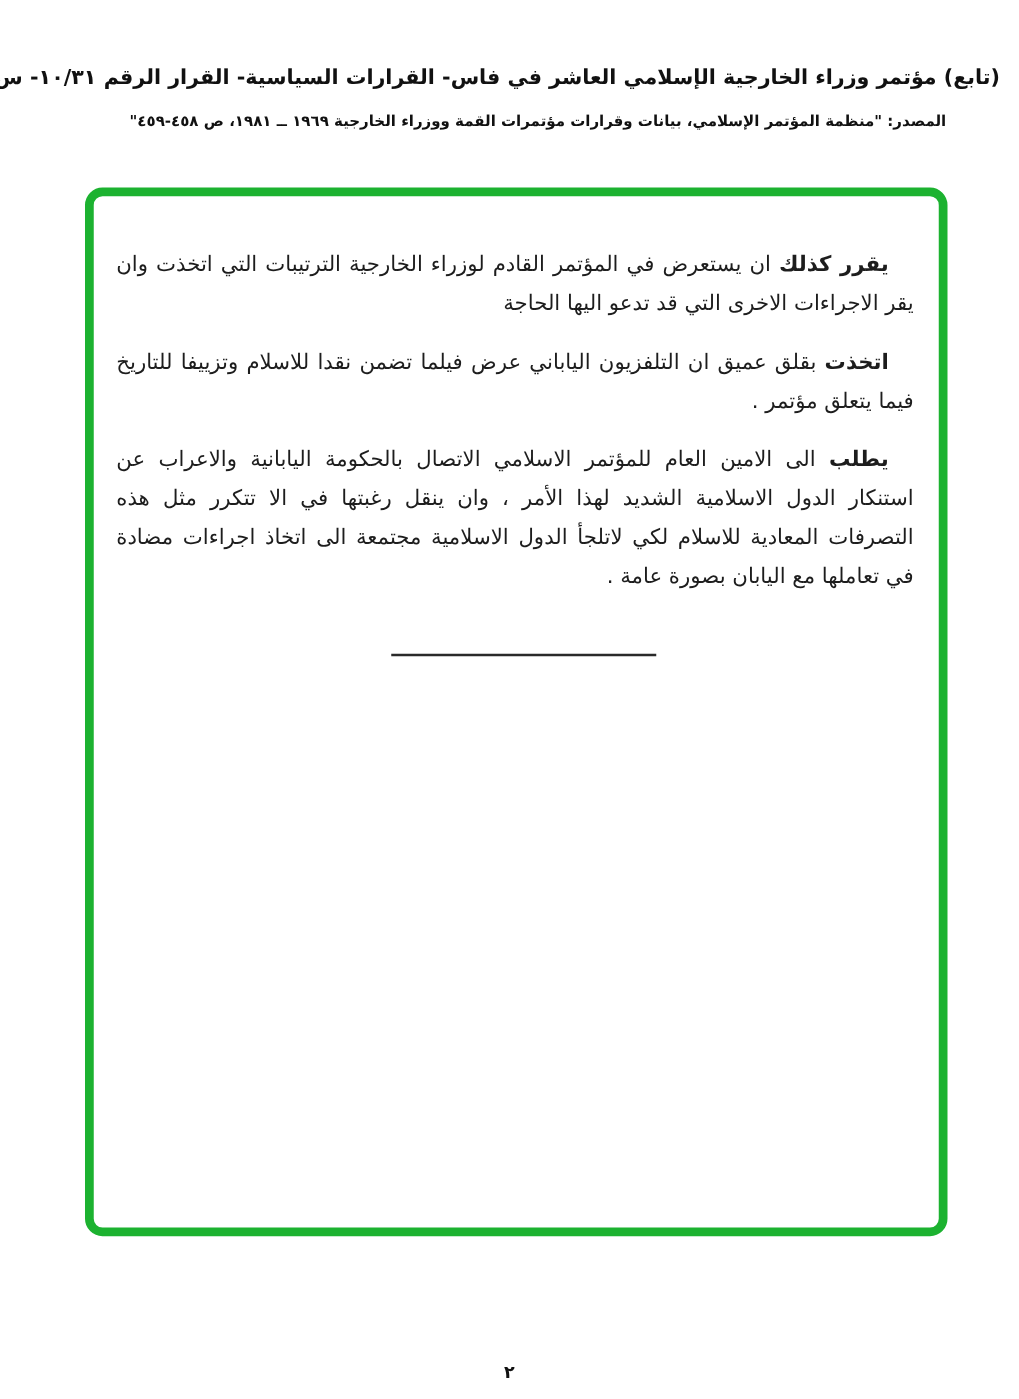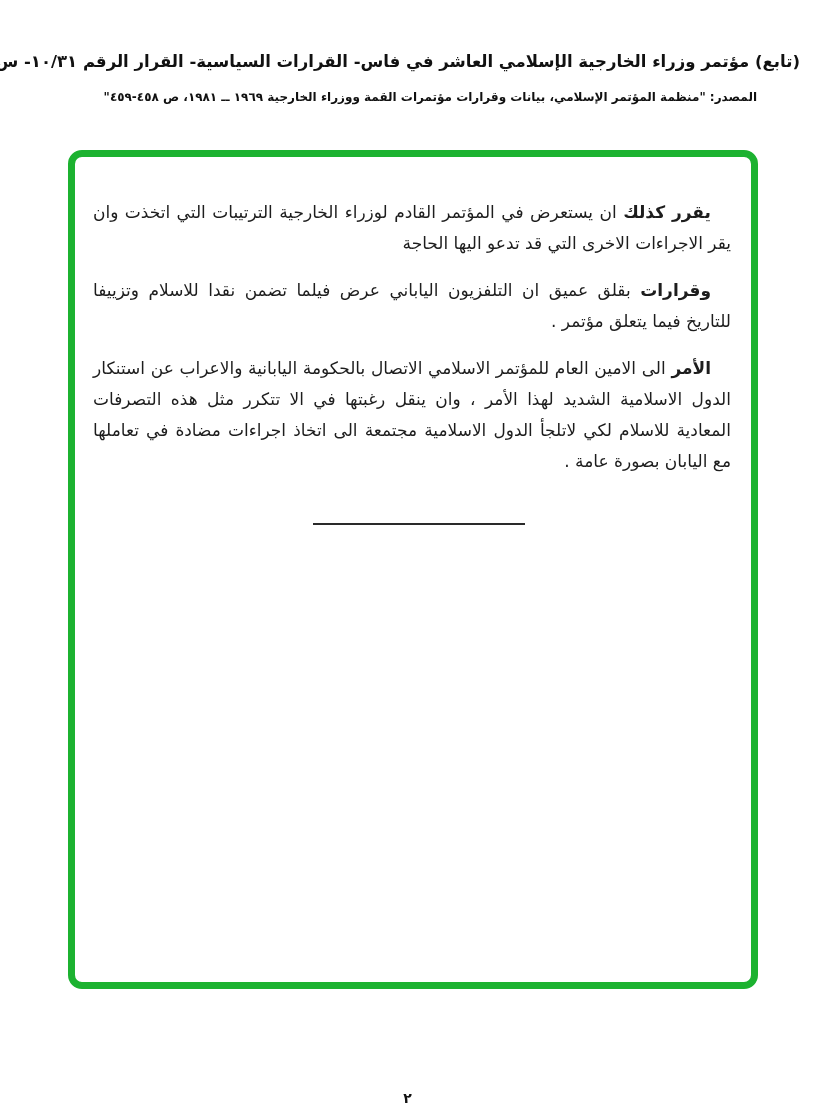--- a/index.html
+++ b/index.html
@@ -81,24 +81,24 @@
 
 <div class="doc-source">المصدر: "منظمة المؤتمر الإسلامي، بيانات وقرارات مؤتمرات القمة ووزراء الخارجية ١٩٦٩ ــ ١٩٨١، ص ٤٥٨-٤٥٩"</div>
 
 <div class="green-box">
   <div class="content">
     <p>
       <span class="lead">يقرر كذلك</span>
       <span>ان يستعرض في المؤتمر القادم لوزراء الخارجية الترتيبات التي اتخذت وان يقر الاجراءات الاخرى التي قد تدعو اليها الحاجة</span>
     </p>
     <p>
-      <span class="lead">وقرارات</span>
+      <span class="lead">اتخذت</span>
       <span>بقلق عميق ان التلفزيون الياباني عرض فيلما تضمن نقدا للاسلام وتزييفا للتاريخ فيما يتعلق مؤتمر .</span>
     </p>
     <p>
-      <span class="lead">الأمر</span>
+      <span class="lead">يطلب</span>
       <span>الى الامين العام للمؤتمر الاسلامي الاتصال بالحكومة اليابانية والاعراب عن استنكار الدول الاسلامية الشديد لهذا الأمر ، وان ينقل رغبتها في الا تتكرر مثل هذه التصرفات المعادية للاسلام لكي لاتلجأ الدول الاسلامية مجتمعة الى اتخاذ اجراءات مضادة في تعاملها مع اليابان بصورة عامة .</span>
     </p>
     <div class="divider"></div>
   </div>
 </div>
 
 <div class="page-number">٢</div>
 
 </body></html>

